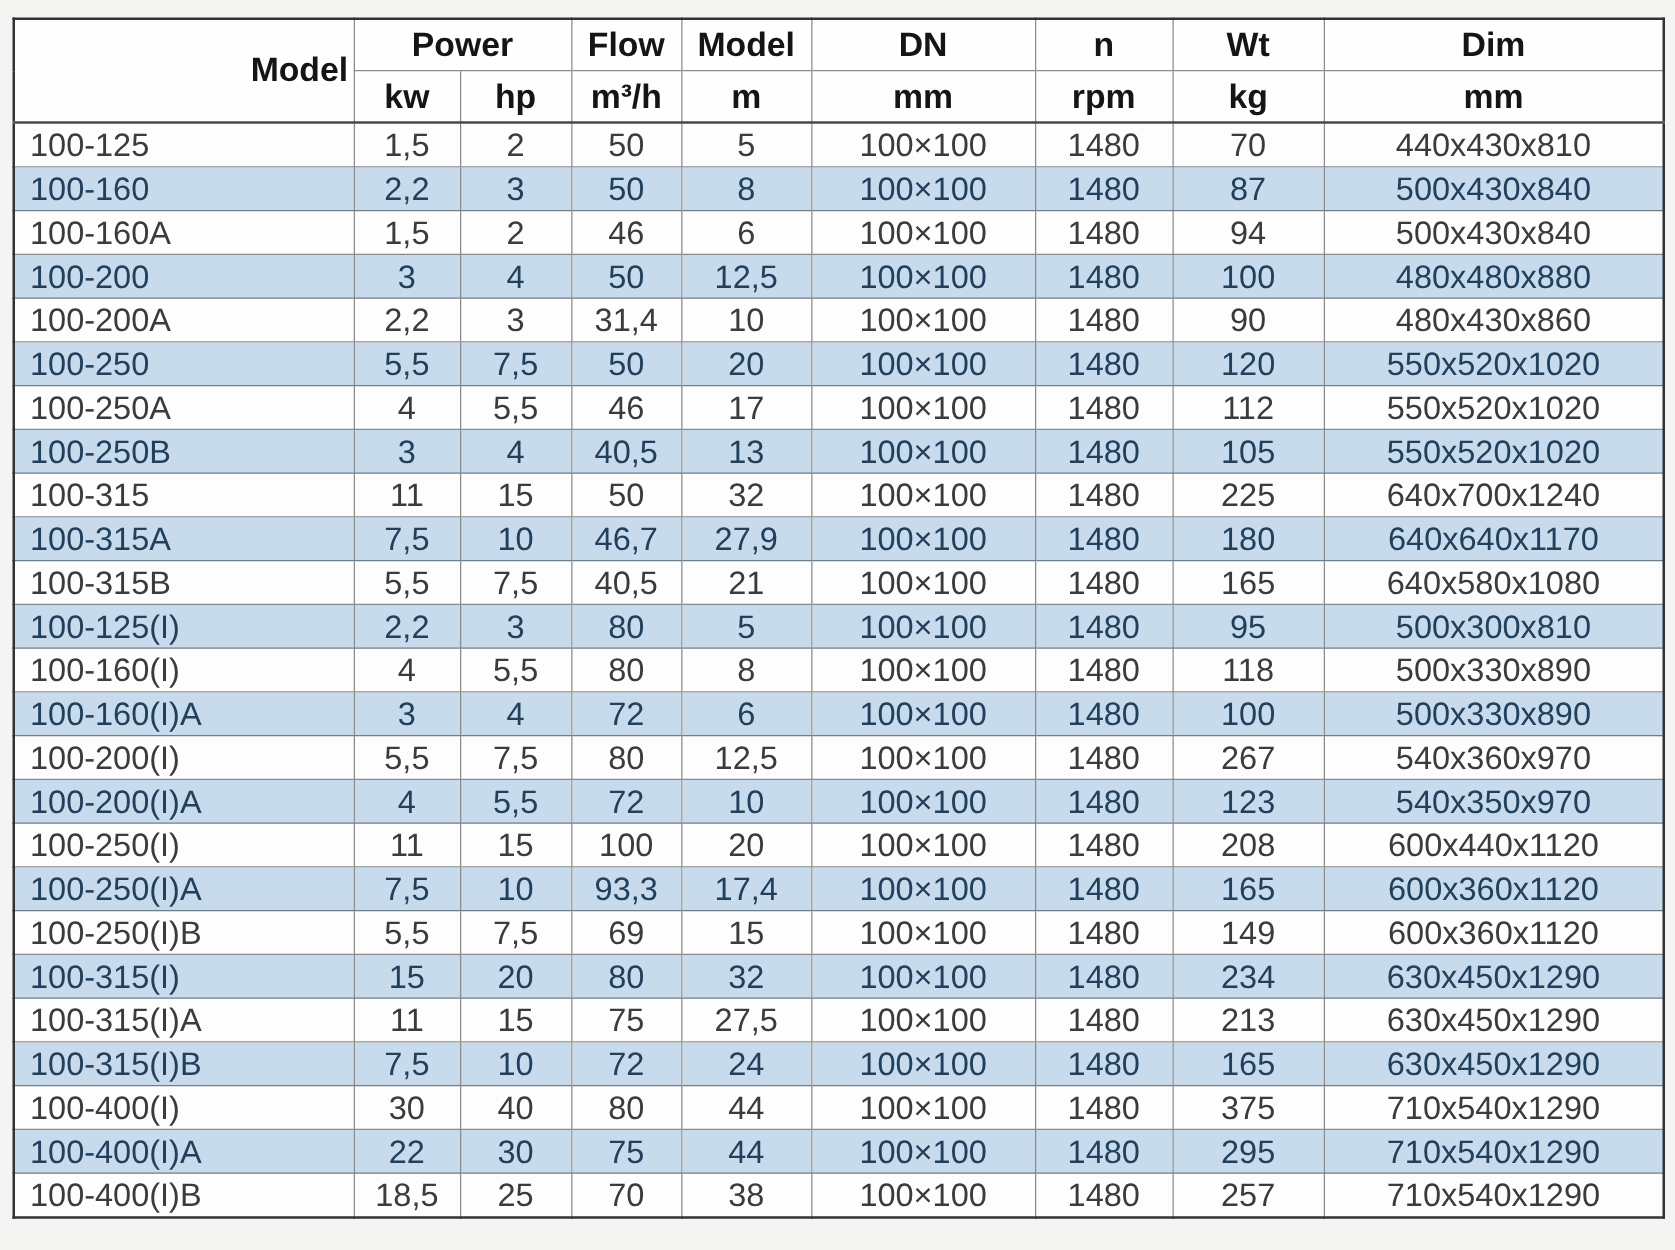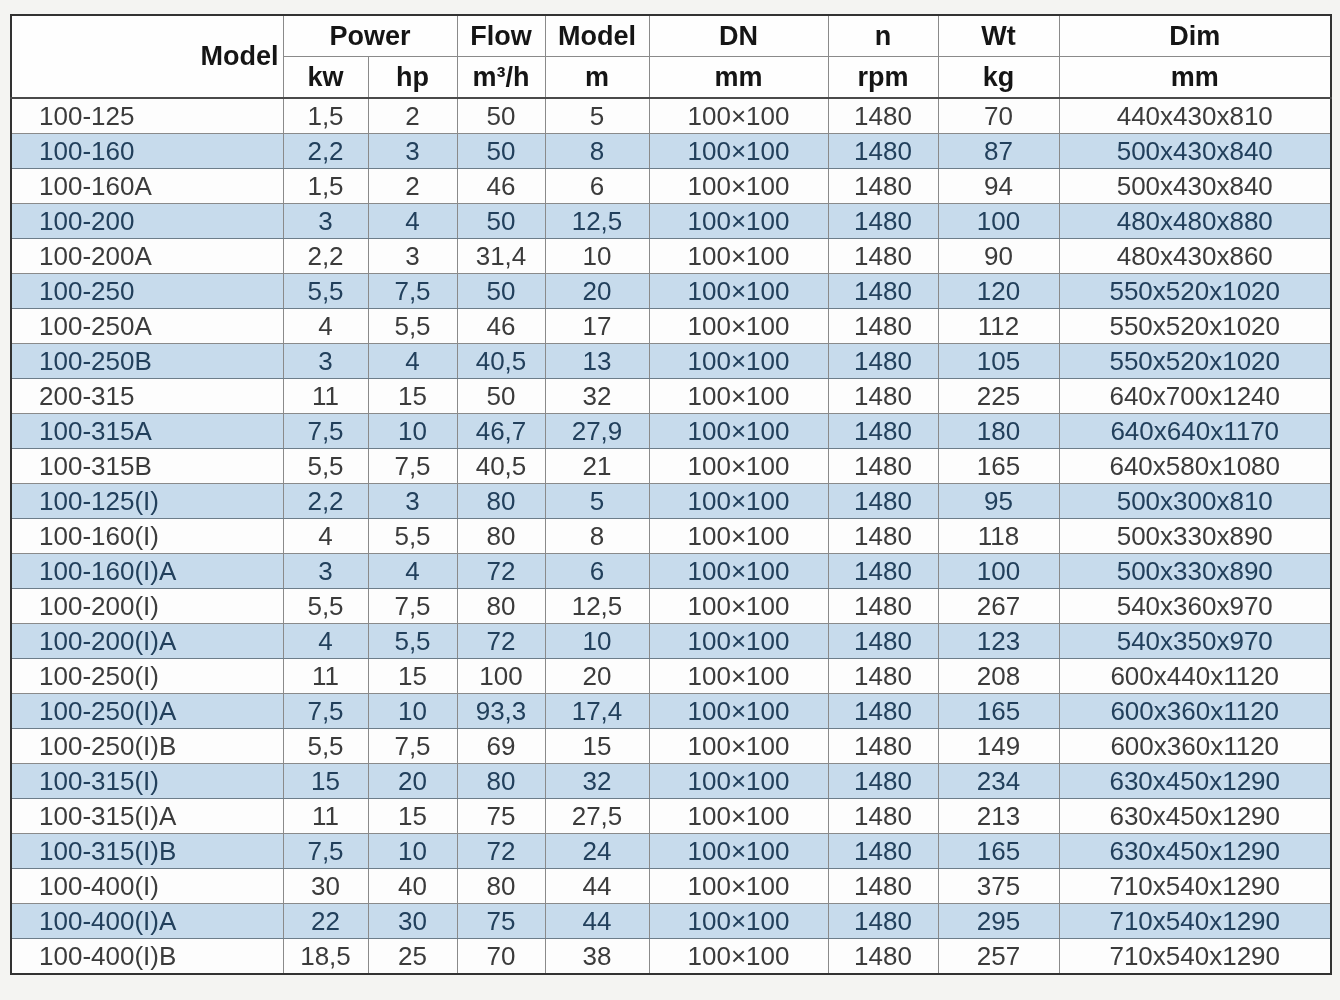--- a/index.html
+++ b/index.html
@@ -50,21 +50,21 @@
     text-align: center;
     vertical-align: middle;
     color: #3b3b3b;
     padding: 0 4px;
     white-space: nowrap;
     overflow: hidden;
     border-color: #8a8a8a;
   }
   tbody td.model {
     text-align: left;
-    padding-left: 27px;
+    padding-left: 12px;
   }
   tbody tr:nth-child(even) td {
     background: #c7dbec;
     color: #22405c;
     border-top-color: #6d7d8a;
     border-bottom-color: #6d7d8a;
   }
   tbody tr:nth-child(odd) td {
     background: #fdfdfd;
   }
@@ -190,21 +190,21 @@
           <td class="num">3</td>
           <td class="num">4</td>
           <td class="num">40,5</td>
           <td class="num">13</td>
           <td class="num">100×100</td>
           <td class="num">1480</td>
           <td class="num">105</td>
           <td class="num">550x520x1020</td>
         </tr>
         <tr>
-          <td class="model">200-315</td>
+          <td class="model">100-315</td>
           <td class="num">11</td>
           <td class="num">15</td>
           <td class="num">50</td>
           <td class="num">32</td>
           <td class="num">100×100</td>
           <td class="num">1480</td>
           <td class="num">225</td>
           <td class="num">640x700x1240</td>
         </tr>
         <tr>

